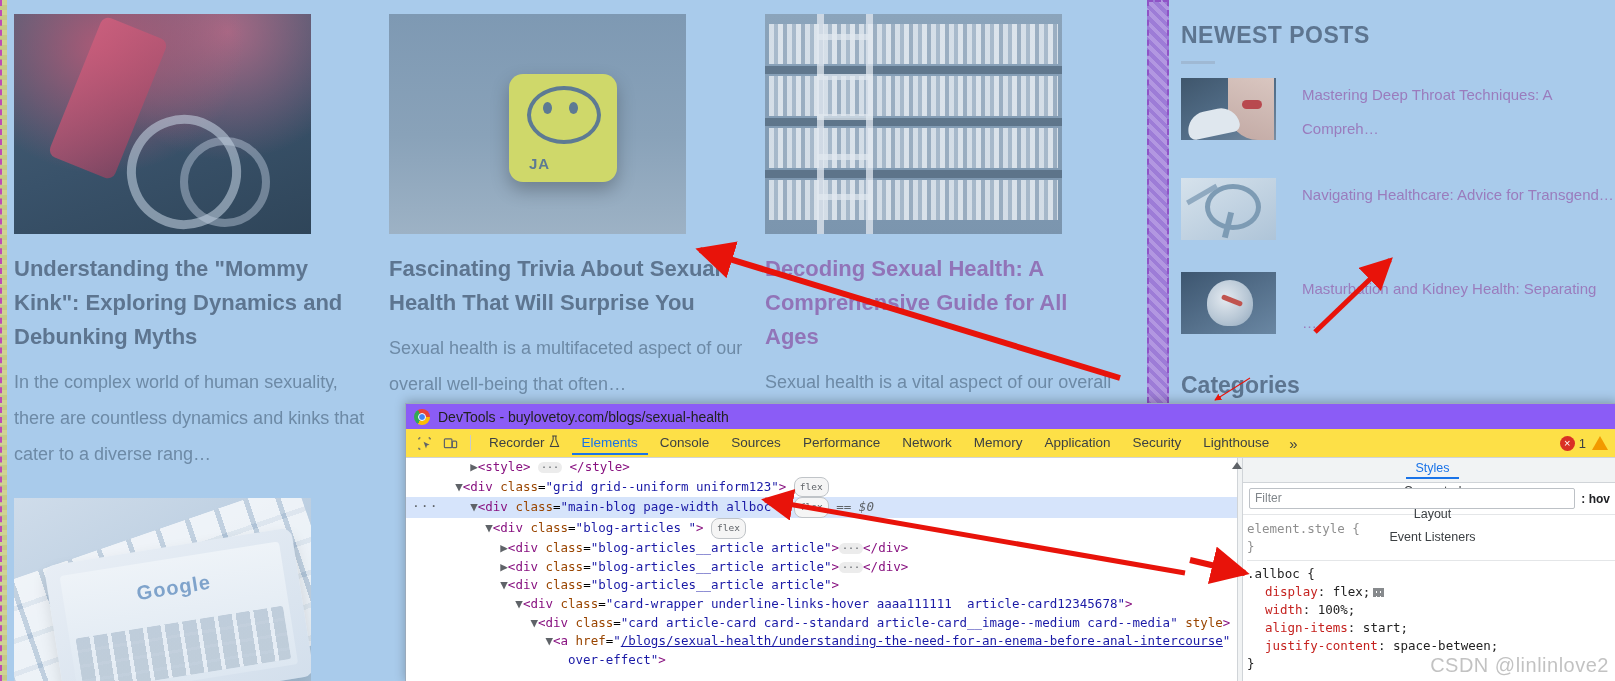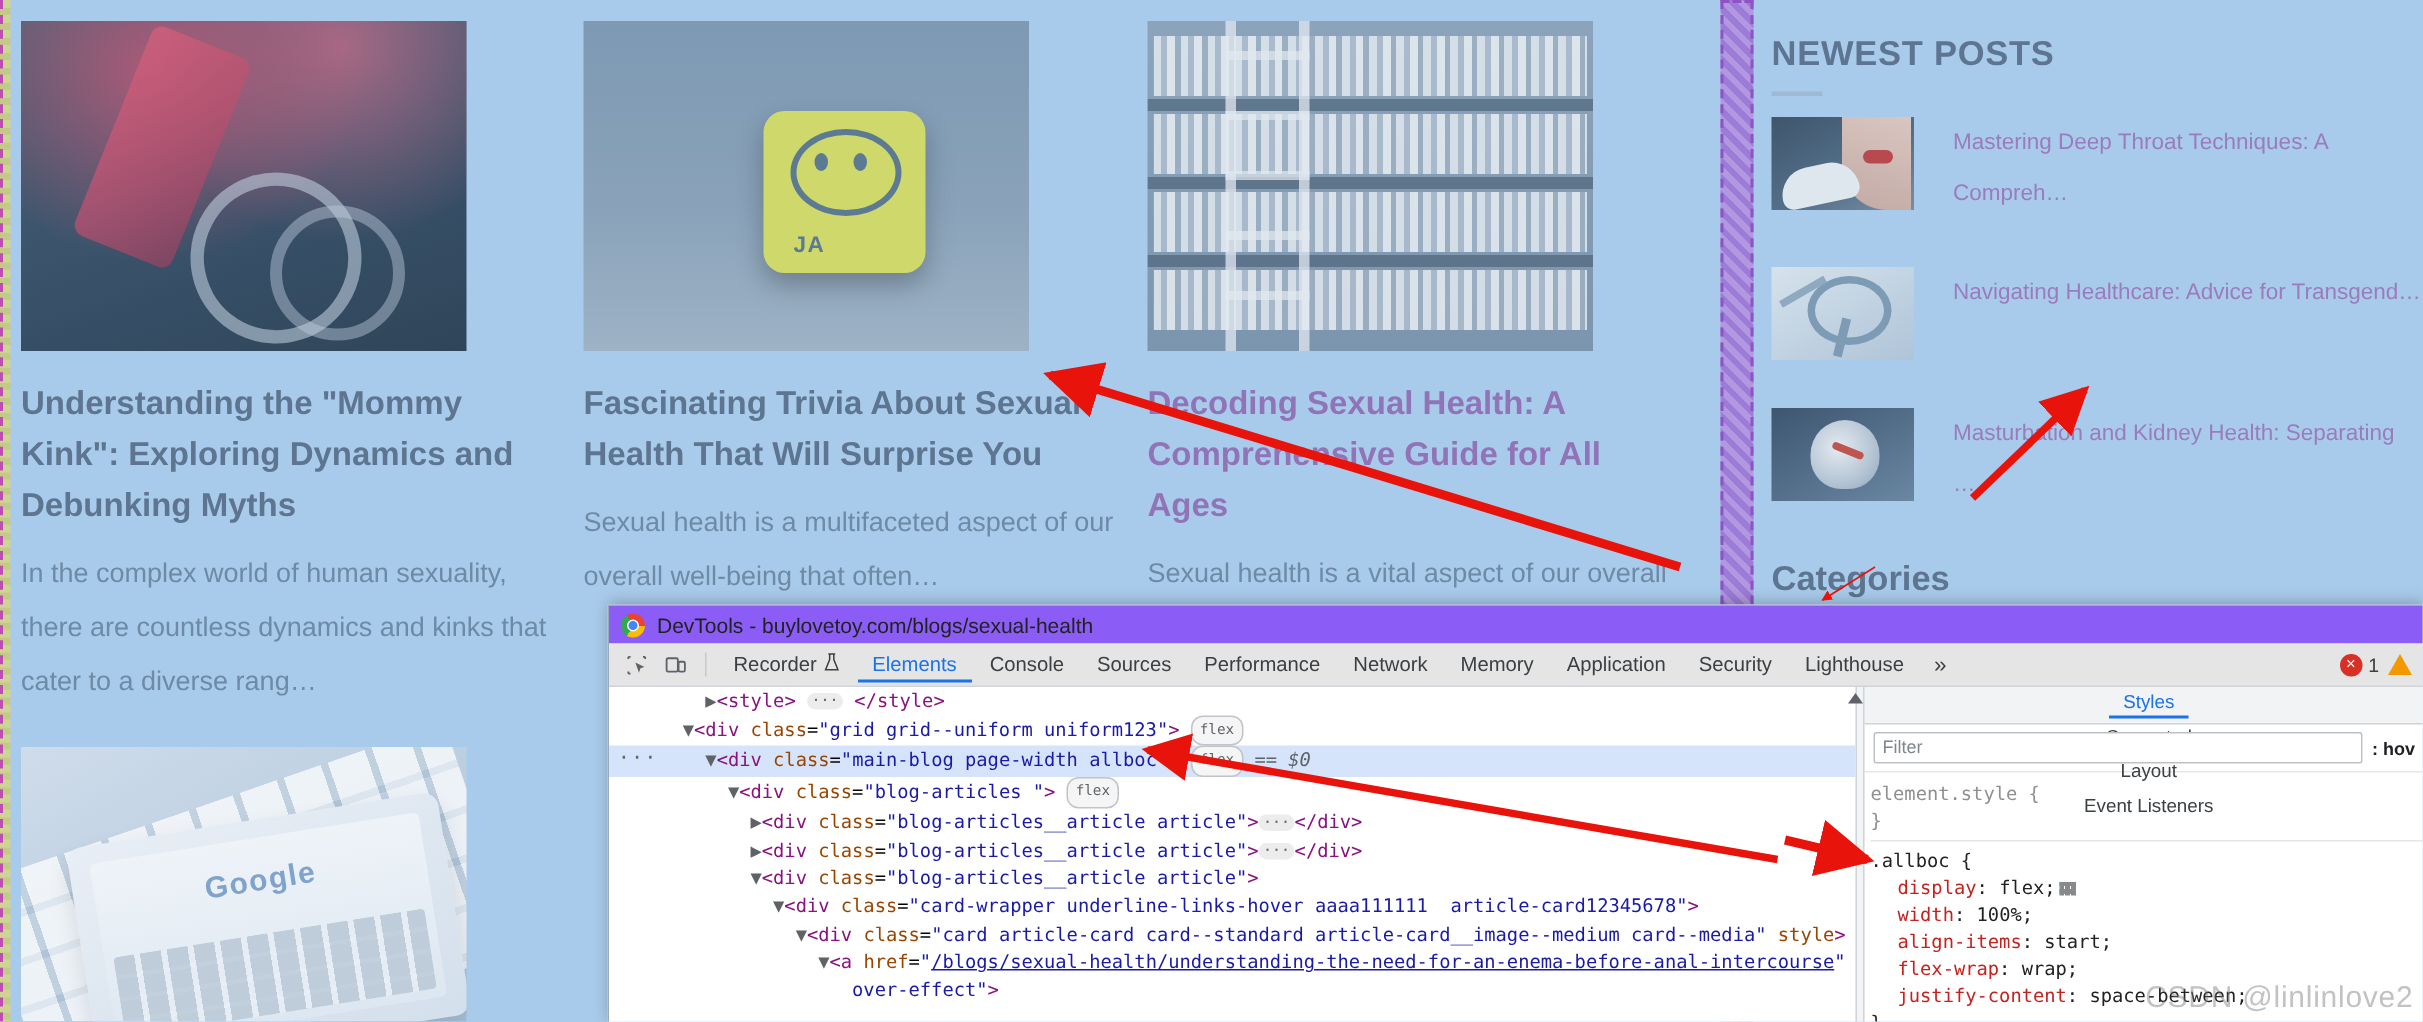--- a/index.html
+++ b/index.html
@@ -90,21 +90,21 @@
 
   
   #devtools{position:absolute;left:405px;top:403px;width:1210px;height:278px;
     background:#fff;border:1px solid #9aaabb;box-shadow:0 -2px 10px rgba(0,0,0,.25);overflow:hidden;}
   .dt-titlebar{height:25px;background:#8b5cf6;display:flex;align-items:center;padding:0 8px;gap:8px;}
   .chrome-logo{width:16px;height:16px;border-radius:50%;position:relative;flex:0 0 16px;
     background:conic-gradient(from -30deg,#ea4335 0deg 120deg,#fbbc05 120deg 240deg,#34a853 240deg 360deg);}
   .chrome-logo::after{content:"";position:absolute;left:4px;top:4px;width:8px;height:8px;background:#4285f4;border:1.5px solid #fff;border-radius:50%;box-sizing:border-box;}
   .dt-title{font-size:14px;color:#222;}
 
-  .dt-tabbar{height:28px;background:#e5e5e5;border-bottom:1px solid #d0d4d8;display:flex;align-items:center;padding:0 6px;gap:2px;position:relative;}
+  .dt-tabbar{height:28px;background:#fde047;border-bottom:1px solid #d0d4d8;display:flex;align-items:center;padding:0 6px;gap:2px;position:relative;}
   .dt-icnbtn{width:24px;height:22px;display:flex;align-items:center;justify-content:center;color:#5f6368;}
   .dt-sep{width:1px;height:16px;background:#c6cacd;margin:0 6px;}
   .dt-tab{font-size:13.5px;color:#3c4043;padding:4px 10px 5px;white-space:nowrap;display:flex;align-items:center;gap:4px;}
   .dt-tab.active{color:#1a73e8;box-shadow:inset 0 -2px 0 #1a73e8;}
   .dt-more{font-size:15px;color:#3c4043;padding:0 8px;}
   .dt-right{position:absolute;right:8px;display:flex;align-items:center;gap:4px;}
   .err-dot{width:15px;height:15px;border-radius:50%;background:#d93025;color:#fff;font-size:11px;display:flex;align-items:center;justify-content:center;}
   .err-count{font-size:13px;color:#3c4043;margin-right:2px;}
   .warn-tri{width:0;height:0;border-left:8px solid transparent;border-right:8px solid transparent;border-bottom:14px solid #f29900;}
 
@@ -347,23 +347,20 @@
           <div>
             <span class="prop">display</span><span class="val">: </span><span class="val">flex;</span><span class="flexicon"></span>
           </div>
           <div>
             <span class="prop">width</span><span class="val">: </span><span class="val">100%;</span>
           </div>
           <div>
             <span class="prop">align-items</span><span class="val">: </span><span class="val">start;</span>
           </div>
           <div>
-            <span class="prop">flex-wrap</span><span class="val">: </span><span class="val">wrap;</span>
-          </div>
-          <div>
             <span class="prop">justify-content</span><span class="val">: </span><span class="val">space-between;</span>
           </div>
           <div class="sel-blk">}</div>
         </div>
       </div>
     </div>
   </div>
 </div>
 
 <svg id="annot" width="1615" height="681">

